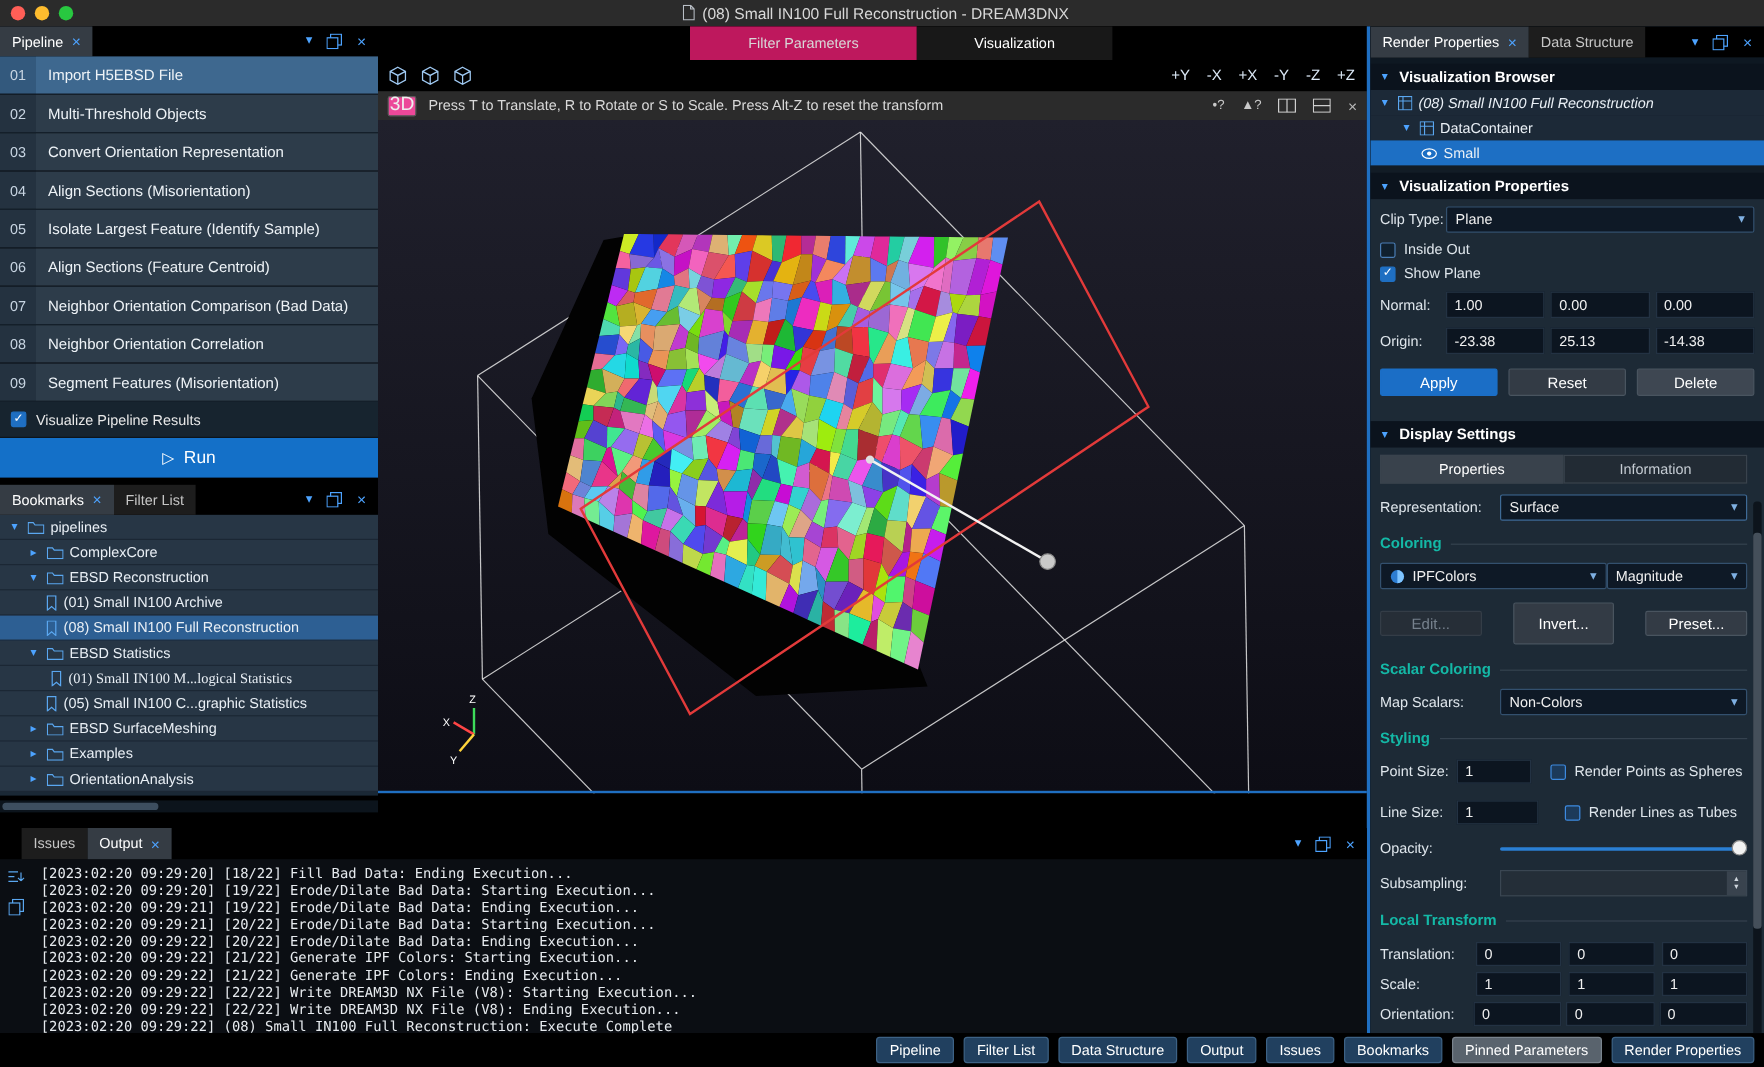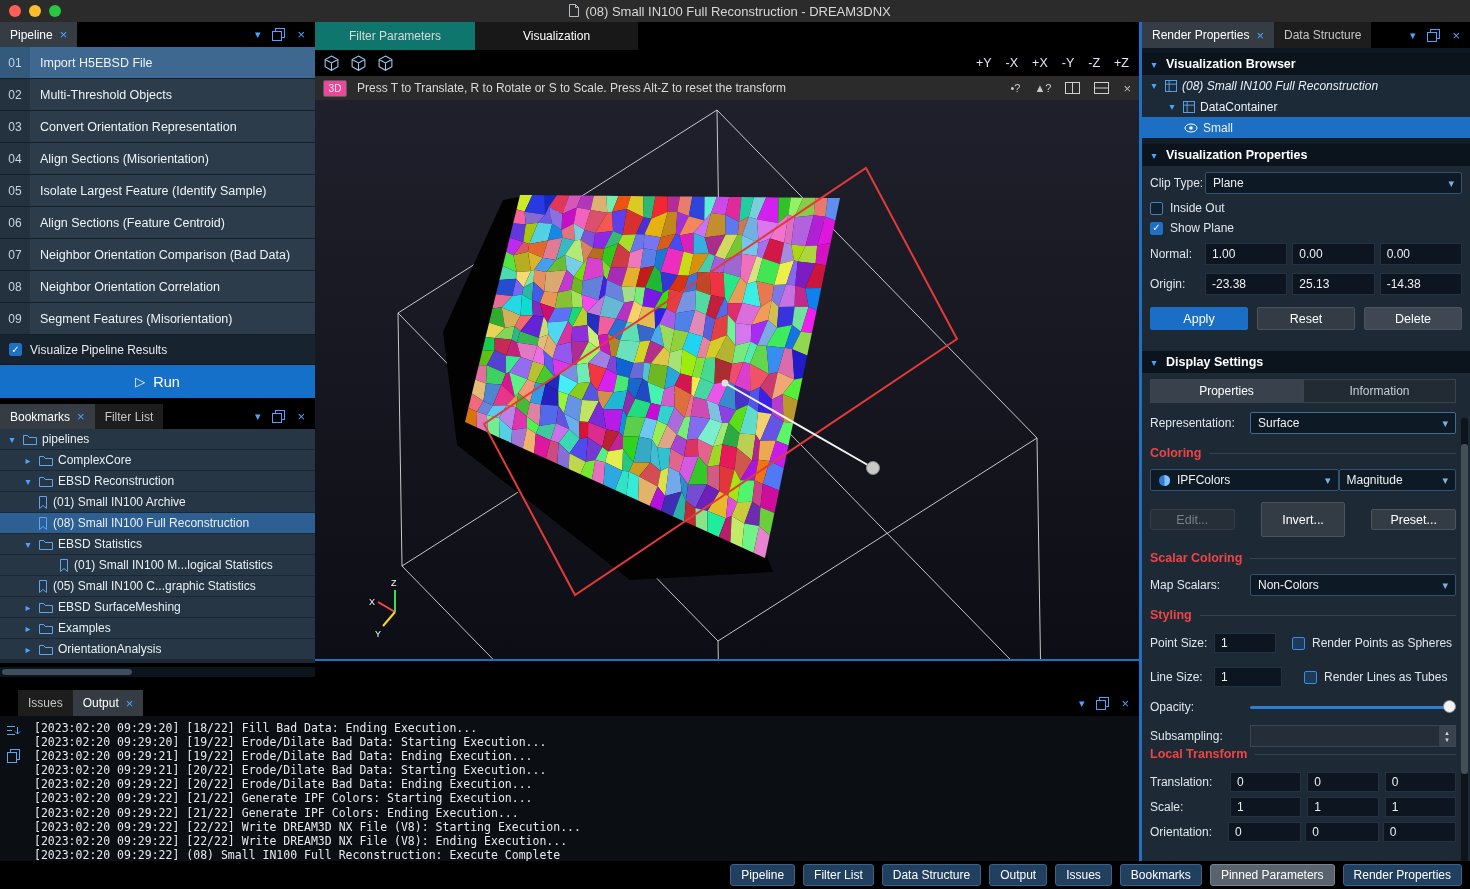--- a/index.html
+++ b/index.html
@@ -40,27 +40,27 @@
 .trow{display:flex;align-items:center;gap:5px;height:21px;background:#273645;border-bottom:1px solid #1b2734;color:#e9eff5;font-size:12px;white-space:nowrap;overflow:hidden}
 .trow.sel{background:#2d5f93}
 .chev{width:12px;color:#4da3ff;font-size:10px;text-align:center;flex:none}
 .ticon{display:inline-flex;flex:none;align-items:center}
 #bm-hscroll{height:10px;background:#0c141c;position:relative;margin-top:4px}
 #bm-hthumb{position:absolute;left:2px;top:2px;width:130px;height:6px;border-radius:3px;background:#3d4e5f}
 
 
 #center{position:absolute;left:315px;top:22px;width:824px;height:639px;background:#000}
 #ctabs{display:flex;height:28px;background:#000}
-#ctab-fp{width:160px;background:#0f766e;color:#d8d8d8;display:flex;align-items:center;justify-content:center}
+#ctab-fp{margin-left:260px;width:189px;background:#be185d;color:#d8d8d8;display:flex;align-items:center;justify-content:center}
 #ctab-vz{width:163px;background:#181818;color:#fff;display:flex;align-items:center;justify-content:center}
 #ctoolbar{display:flex;align-items:center;height:26px;background:#000;padding:0 10px 0 8px;gap:10px}
 #axisbtns{margin-left:auto;display:flex;gap:14px;color:#dce9f7;font-size:12.5px}
 #axisbtns span{cursor:default}
 #cinstr{display:flex;align-items:center;height:24px;background:#2b2b2b;gap:10px;padding:0 8px}
-#badge3d{width:24px;height:17px;background:#ec4899;border:1px solid #5a5a5a;border-radius:2px;display:flex;align-items:center;justify-content:center;font-size:10px;color:#eee}
+#badge3d{width:24px;height:17px;background:#ec4899;border:1px solid #5a5a5a;border-radius:2px;display:flex;align-items:center;justify-content:center;font-size:16px;color:#eee}
 #instrtext{font-size:12px;color:#d9d9d9}
 #instr-icons{margin-left:auto;display:flex;align-items:center;gap:14px;color:#c9c9c9;font-size:11px}
 #viewport{position:absolute;left:0;top:78px;width:824px;height:561px;background:linear-gradient(180deg,#20202c,#0d0d15)}
 .vsplit{position:absolute;left:1139px;top:22px;width:3px;height:839px;background:#1f6fc2}
 .hsplit{position:absolute;left:315px;top:659px;width:824px;height:2px;background:#1f6fc2}
 
 
 #output{position:absolute;left:0;top:690px;width:1139px;height:171px;background:#0b0e13}
 #otabs{height:26px}
 #otabs .lead{width:18px}
@@ -83,21 +83,21 @@
 .dd .caret{margin-left:auto;color:#7fb0e2}
 .field{height:22px;background:#0c1520;border:1px solid #233243;display:flex;align-items:center;padding-left:6px;color:#f0f0f0;font-size:12px}
 .cb{width:13px;height:13px;border:1px solid #4a7db5;background:#10202e;display:inline-flex;align-items:center;justify-content:center;border-radius:2px;flex:none}
 .cb.on{background:#1f6fc2;border-color:#1f6fc2}
 .chk{color:#fff;font-size:10px;line-height:1}
 .btn{height:23px;border-radius:2px;display:flex;align-items:center;justify-content:center;font-size:12.5px;color:#fff;background:#333b45;border:1px solid #49545f}
 .btn.primary{background:#1b6ec6;border-color:#1b6ec6}
 .btn.light{background:#3e4752}
 .btn.disabled{background:#262e37;border-color:#343d47;color:#76818d}
 .grp{display:flex;align-items:center;gap:8px}
-.grp .glbl{font-weight:bold;color:#ef4444;font-size:12.5px;flex:none}
+.grp .glbl{font-weight:bold;color:#14b8a6;font-size:12.5px;flex:none}
 .grp .ghr{flex:1;height:1px;background:#35424f}
 .seg{display:flex;height:24px}
 .seg .sgt{flex:1;display:flex;align-items:center;justify-content:center;font-size:12px;background:#222b34;color:#c5ccd3;border:1px solid #39434d}
 .seg .sgt.on{background:#39424c;color:#fff}
 #opac-slider{flex:1;position:relative;height:14px}
 #opac-track{position:absolute;left:0;right:0;top:6px;height:3px;background:#2a7fd4;border-radius:2px}
 #opac-handle{position:absolute;right:0;top:0;width:13px;height:13px;border-radius:50%;background:#f2f2f2;border:1px solid #8a8a8a}
 #subspin{flex:1;height:22px;background:#242e38;border:1px solid #3a4652;position:relative}
 #subspin .spins{position:absolute;right:0;top:0;bottom:0;width:16px;background:#39434e;display:flex;flex-direction:column;align-items:center;justify-content:center;color:#cfd6dd;font-size:7px;line-height:7px}
 #rscroll{position:absolute;right:2px;top:396px;width:7px;height:458px;background:#0d141c;border-radius:3px}
@@ -264,21 +264,21 @@
           </div>
           <div class="trow" style="padding-left: 22px;">
             <span class="chev">▾</span>
             <span class="ticon">
               <svg width="14" height="12" viewBox="0 0 14 12">
                 <path d="M0.5 2.5 h4.2 l1.5 2 h7.3 v7 h-13 z" fill="none" stroke="#5aa7f0"></path>
               </svg>
             </span>
             <span>EBSD Statistics</span>
           </div>
-          <div class="trow" style="padding-left: 59px;">
+          <div class="trow" style="padding-left: 42px; font-family: Liberation Serif, serif;">
             <span class="ticon">
               <svg width="10" height="13" viewBox="0 0 10 13">
                 <path d="M1.5 0.5 h7 v12 l-3.5 -3 -3.5 3 z" fill="none" stroke="#5aa7f0"></path>
               </svg>
             </span>
             <span>(01) Small IN100 M...logical Statistics</span>
           </div>
           <div class="trow" style="padding-left: 38px;">
             <span class="ticon">
               <svg width="10" height="13" viewBox="0 0 10 13">
@@ -1043,21 +1043,21 @@
       </div>
       <div class="row" style="margin-top:11px">
         <span class="label" style="width:100px">Subsampling:</span>
         <div id="subspin">
           <div class="spins">
             <span>▴</span>
             <span>▾</span>
           </div>
         </div>
       </div>
-      <div class="grp" style="">
+      <div class="grp" style="margin-top:13px">
         <span class="glbl">Local Transform</span>
         <span class="ghr"></span>
       </div>
       <div class="row" style="margin-top:11px;gap:6px">
         <span class="label" style="width:74px">Translation:</span>
         <div class="field" style="flex:1;height:20px">0</div>
         <div class="field" style="flex:1;height:20px">0</div>
         <div class="field" style="flex:1;height:20px">0</div>
       </div>
       <div class="row" style="margin-top:5px;gap:6px">

